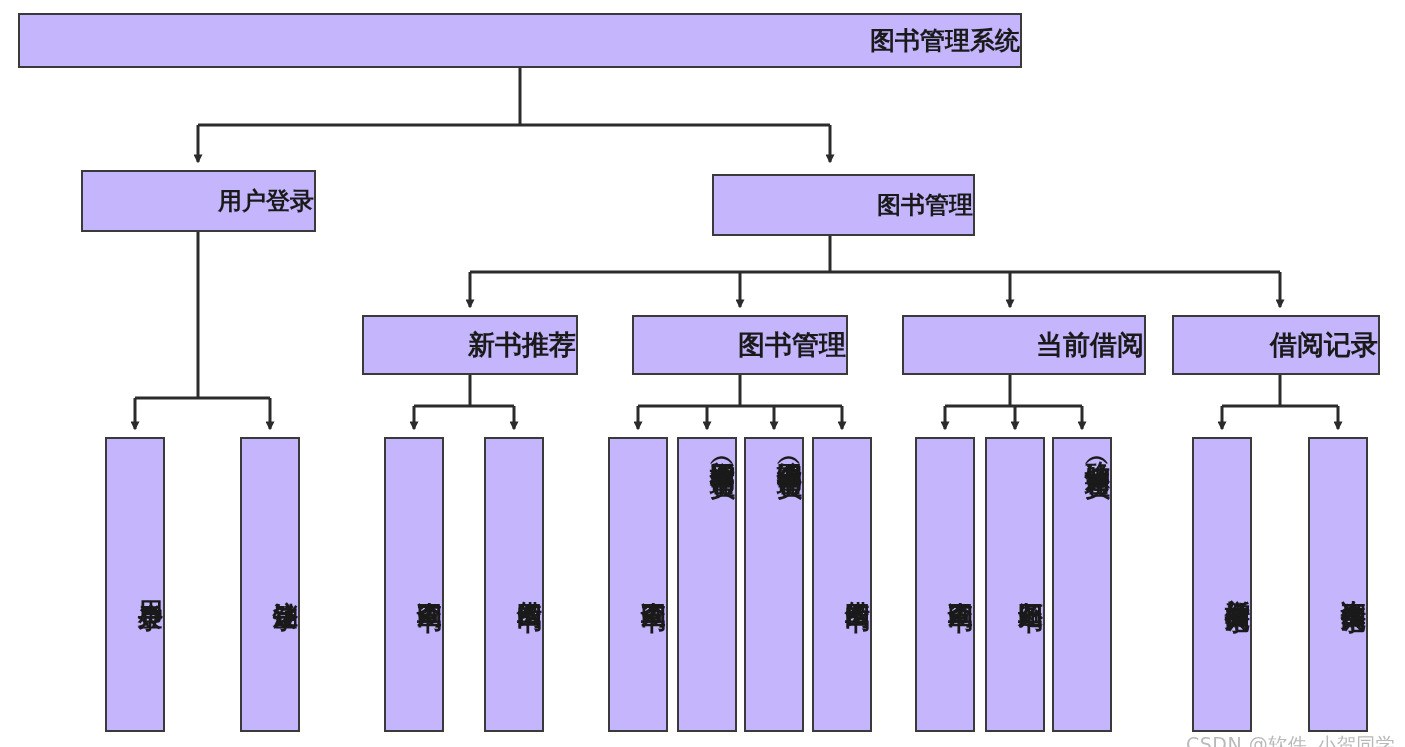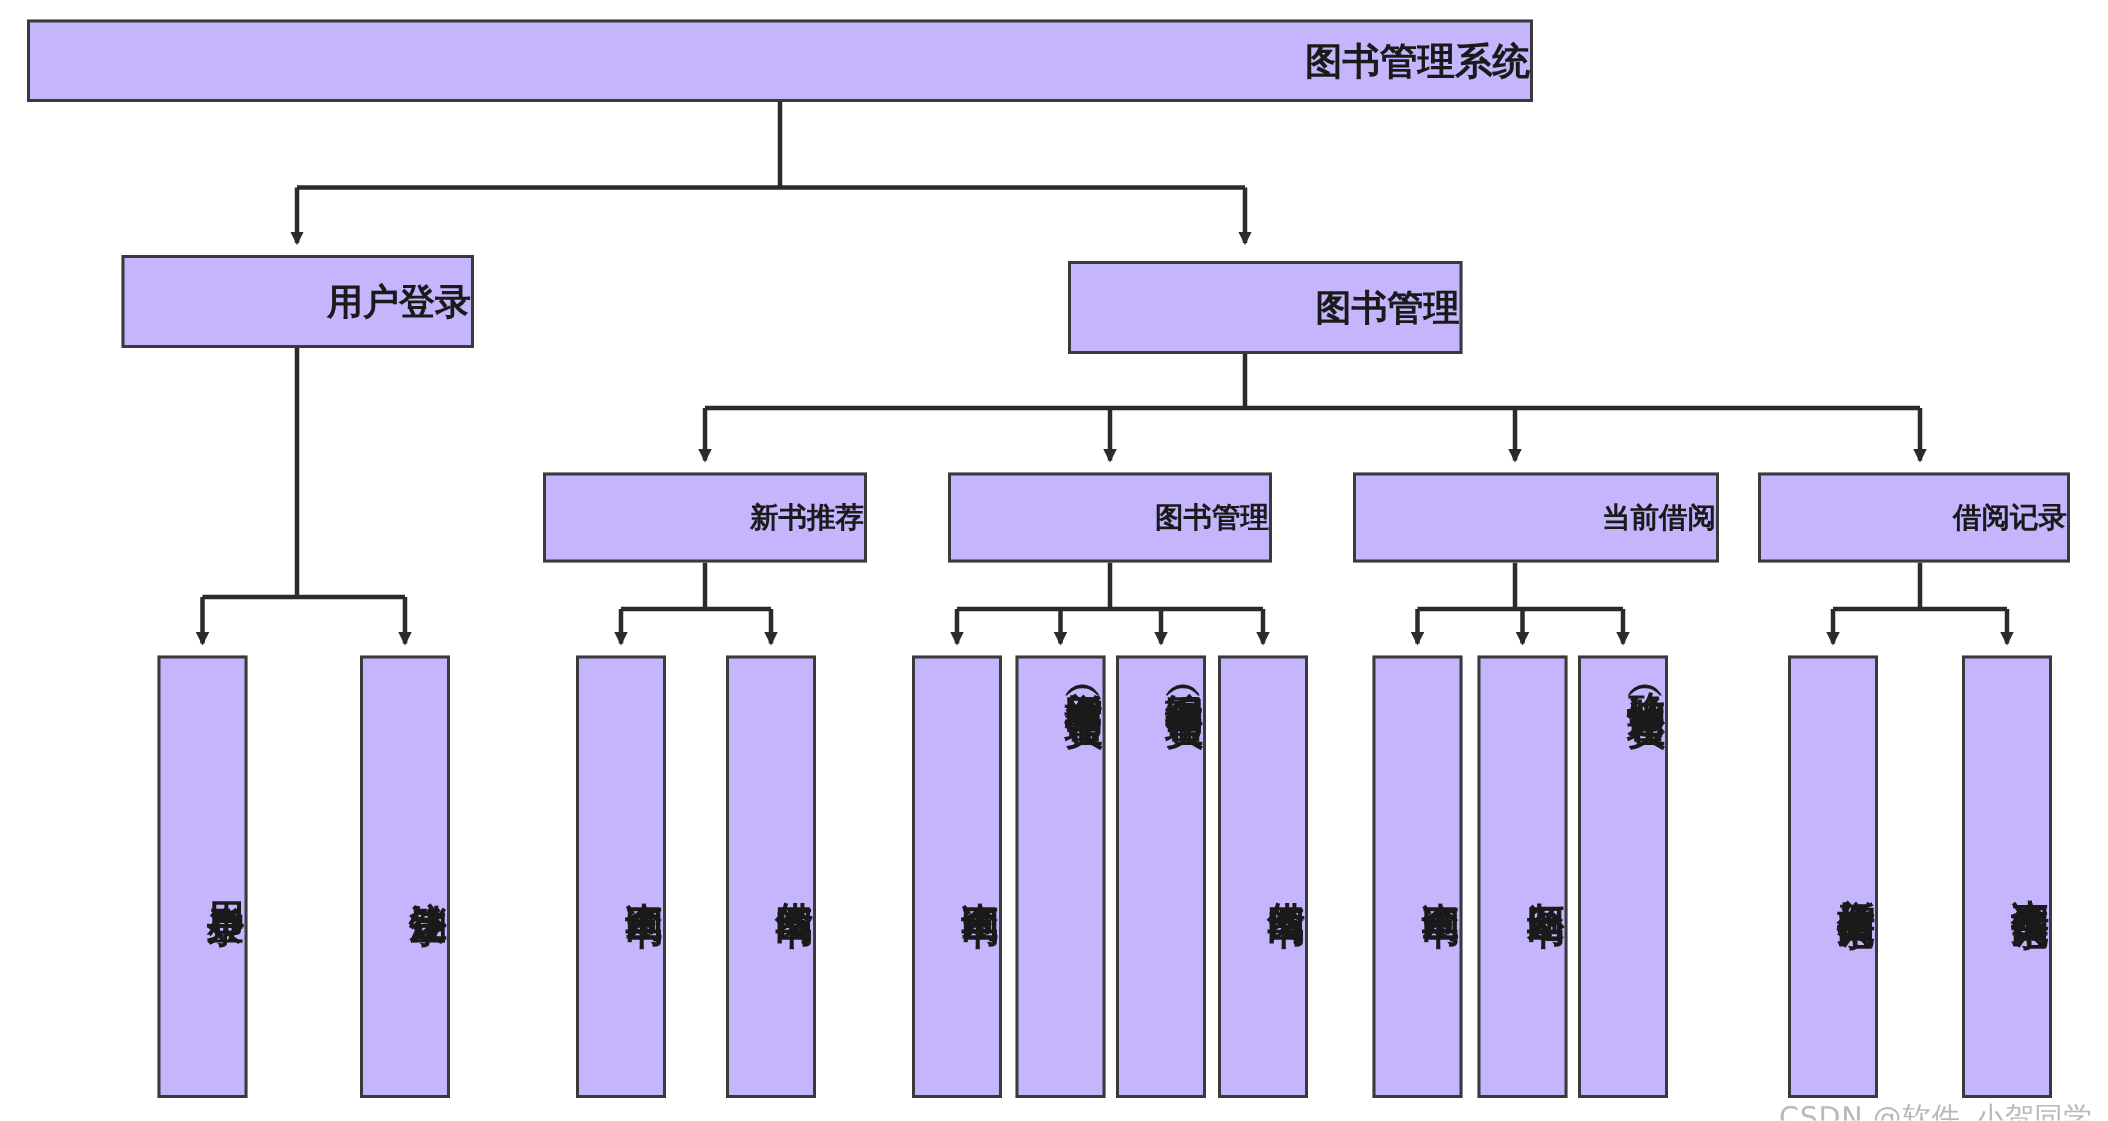--- a/index.html
+++ b/index.html
@@ -40,21 +40,21 @@
   }
   .node-label {
     color: #1a1a1a;
     line-height: 1.18;
     text-align: center;
     white-space: nowrap;
     user-select: none;
   }
   .level-root .node-label { font-size: 25px; }
   .level-2 .node-label { font-size: 24px; }
-  .level-3 .node-label { font-size: 19px; }
+  .level-3 .node-label { font-size: 27px; }
   .node-leaf {
     align-items: flex-start;
     padding-top: 0px;
   }
   .node-leaf .node-label {
     font-size: 25px;
     writing-mode: vertical-rl;
     text-orientation: upright;
     letter-spacing: 2px;
     line-height: 1;

